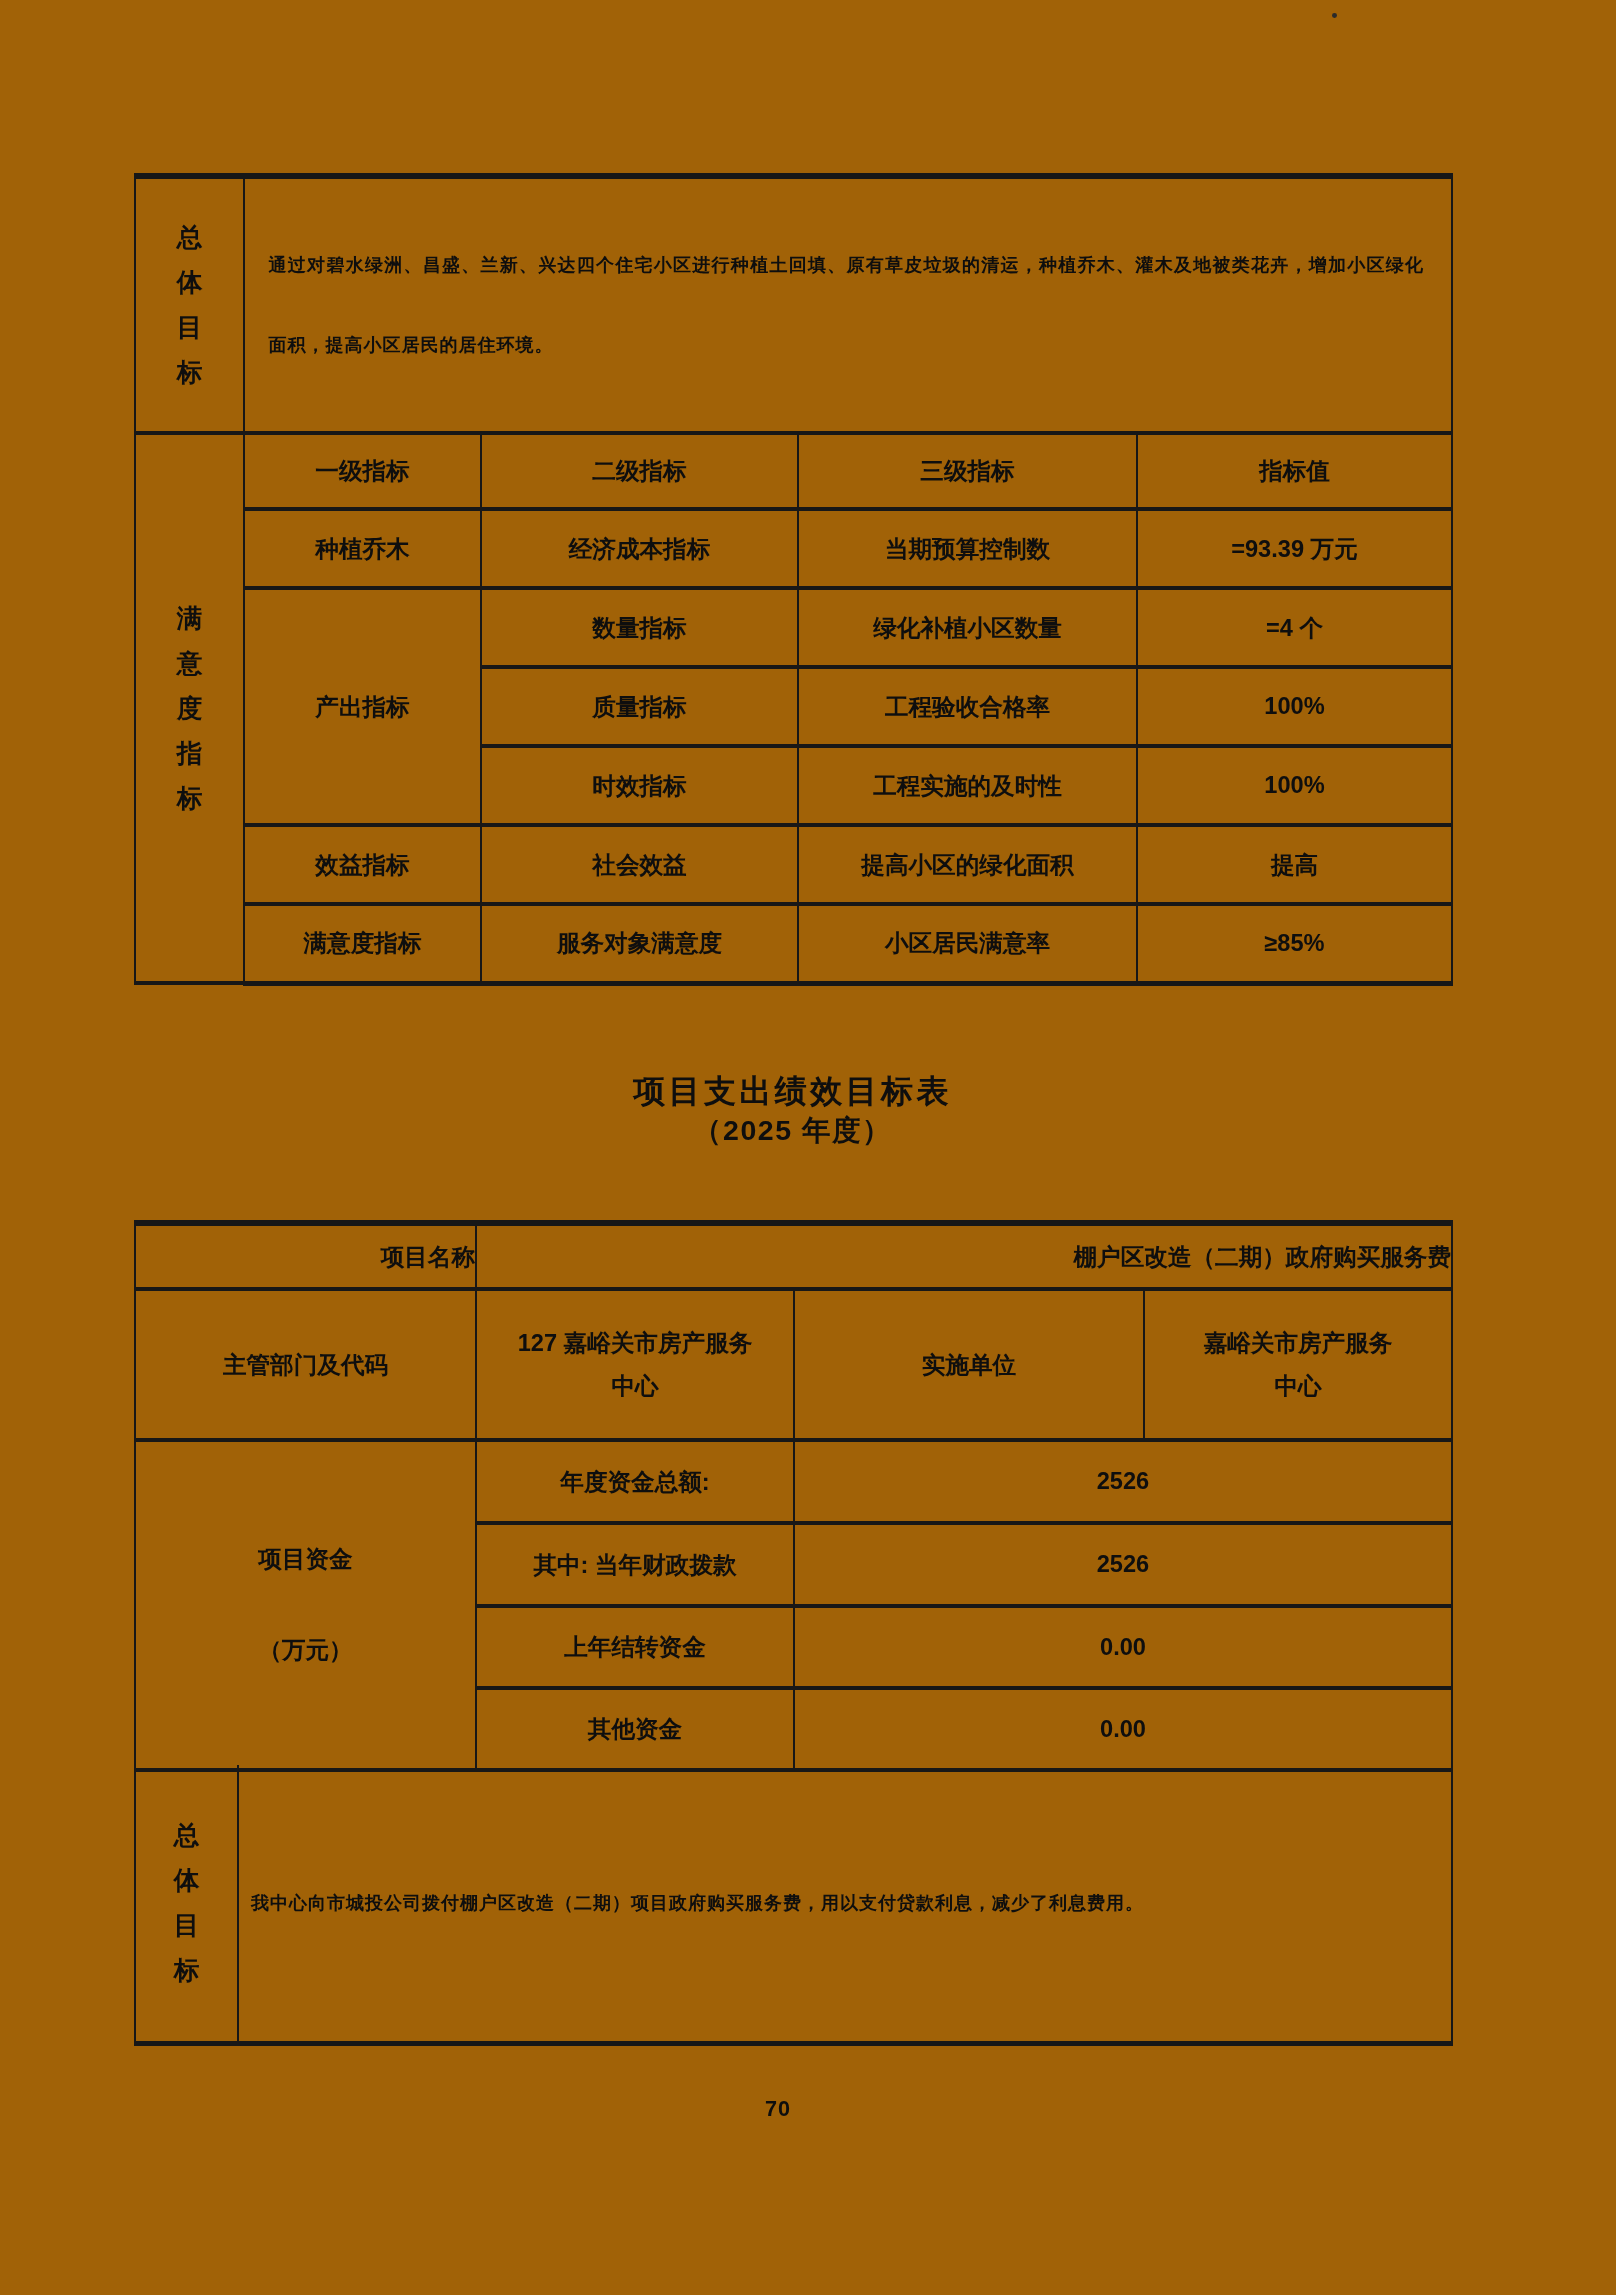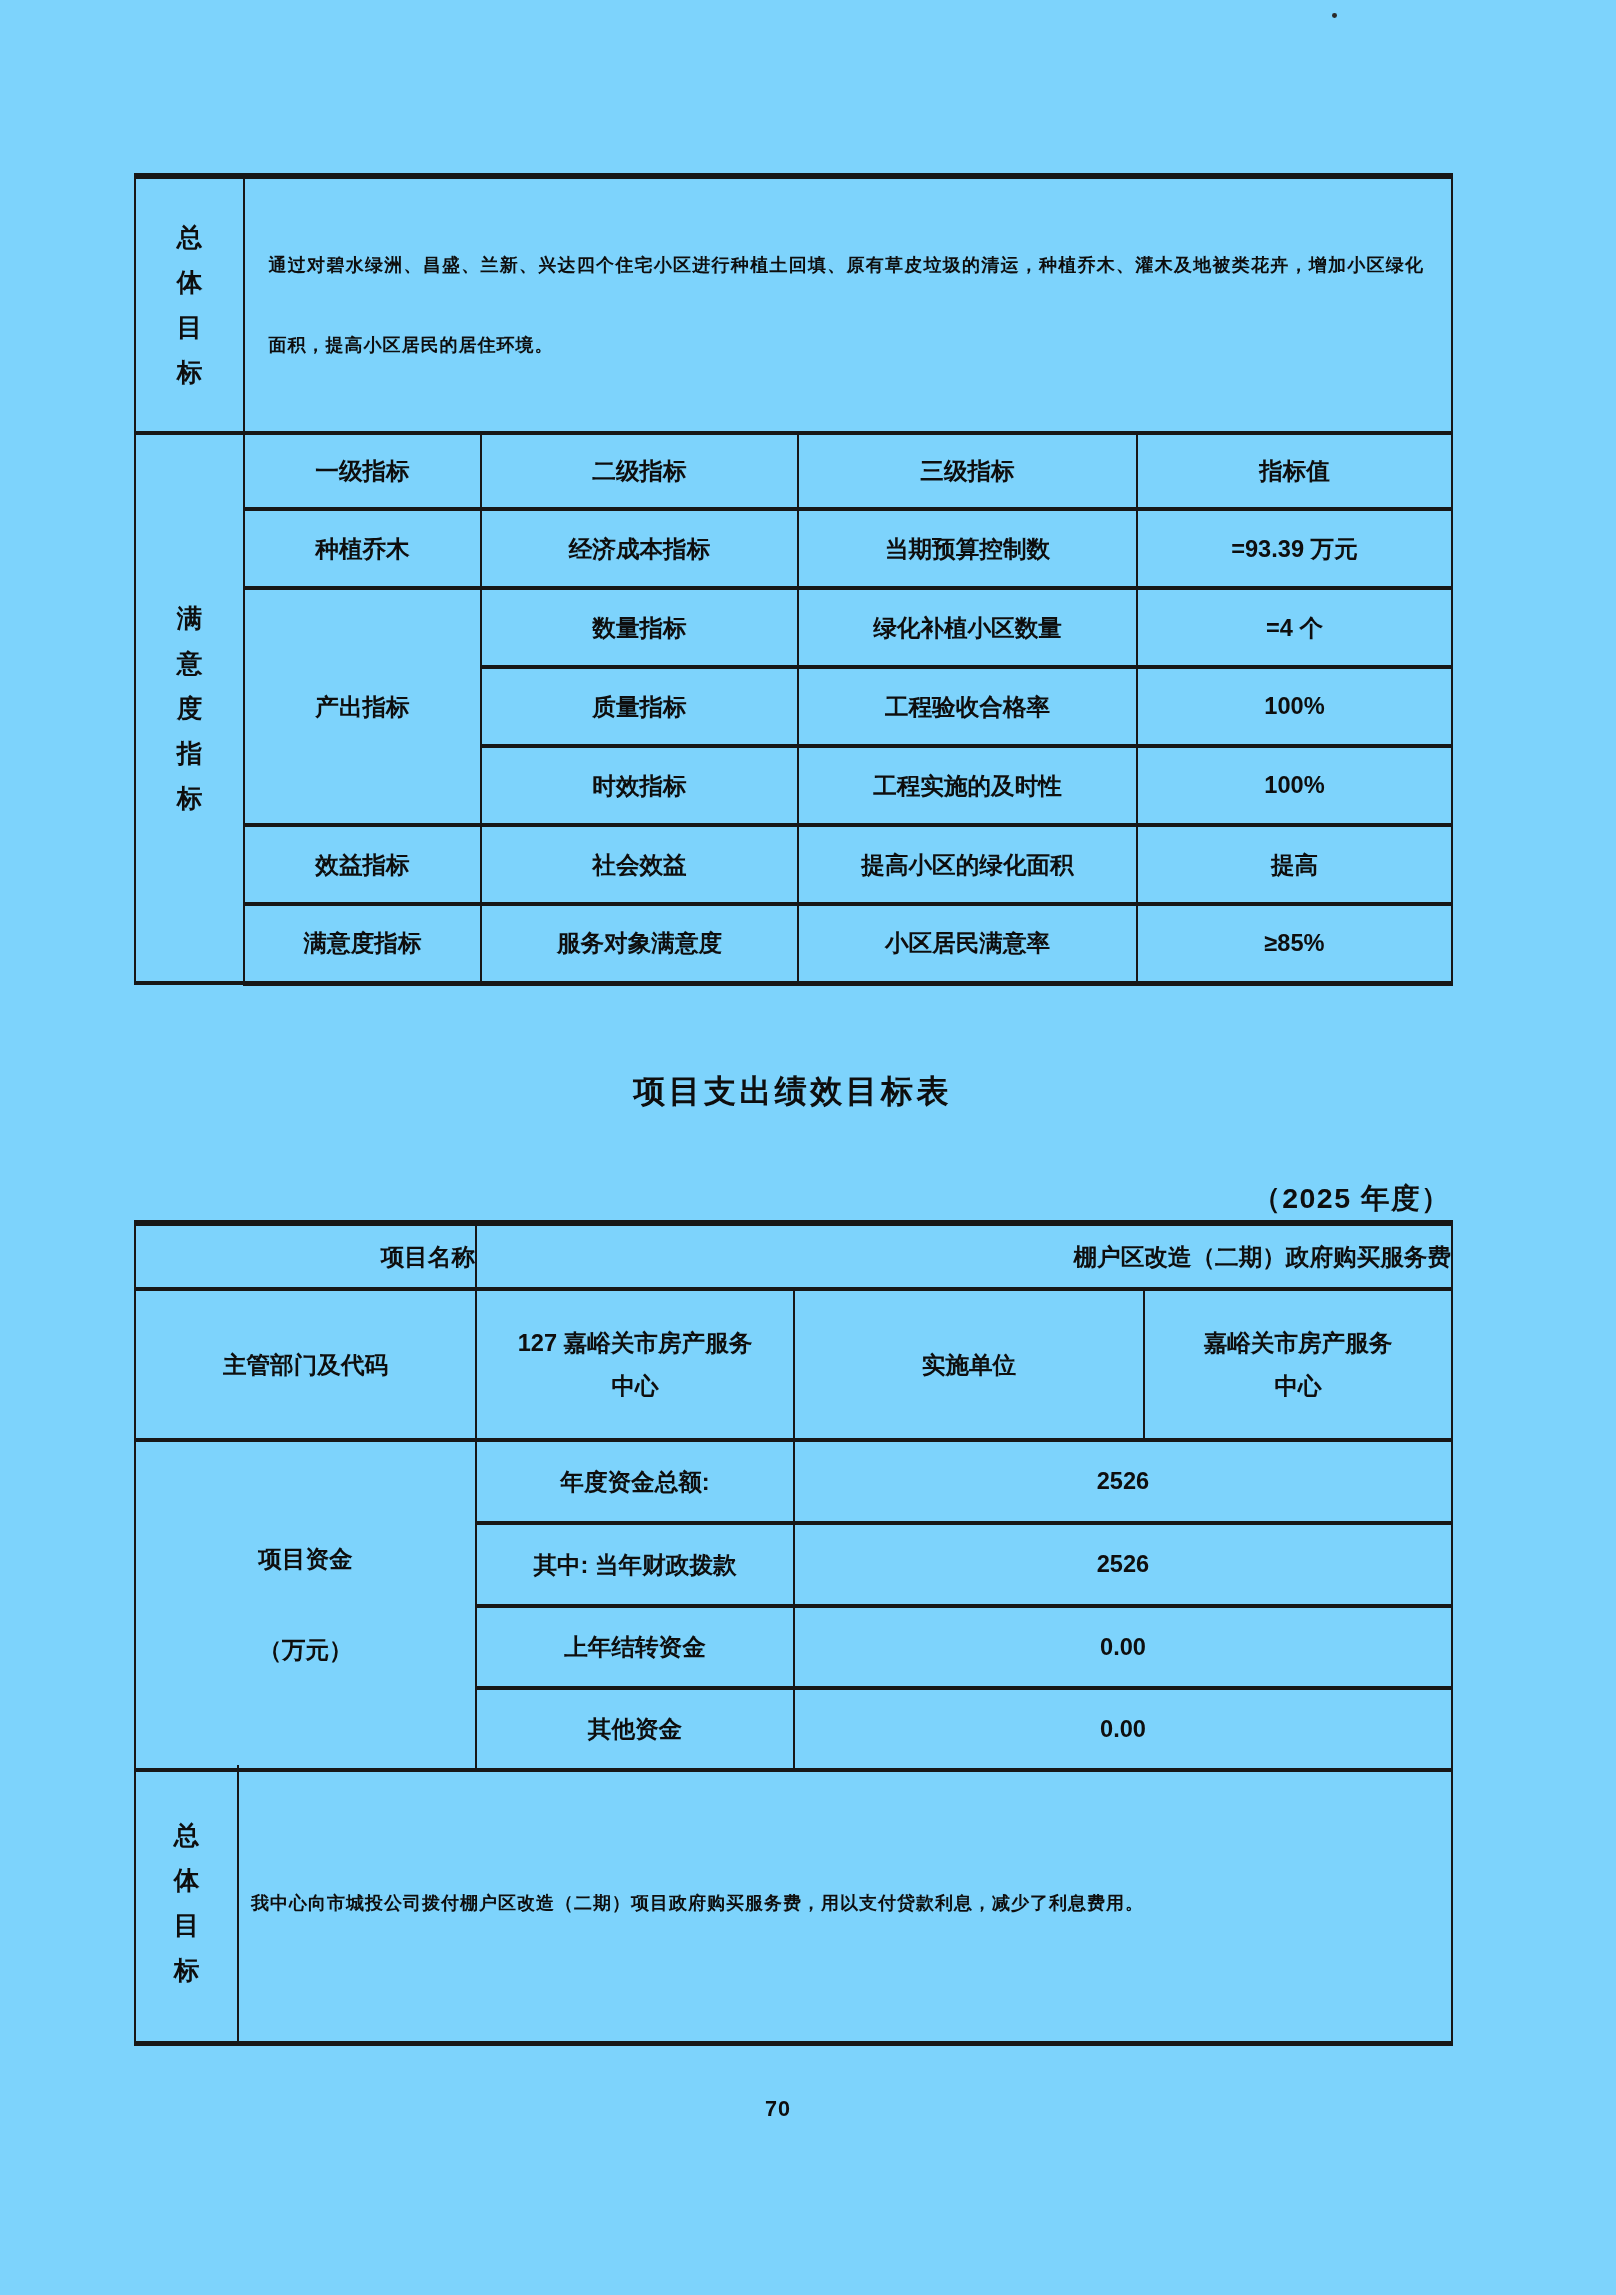--- a/index.html
+++ b/index.html
@@ -1,21 +1,21 @@
 <!DOCTYPE html>
 <html style="font-size:7.9px"><head>
 <meta charset="utf-8">
 <style>
   html, body { margin: 0; padding: 0; background: #e8e8e8; }
   .page {
     position: relative;
     width: 1617px;
     height: 2295px;
     margin: 0 auto;
-    background: #7dd3fc;
+    background: #a16207;
     font-family: "Liberation Sans", "DejaVu Sans", sans-serif;
     font-weight: 700;
     color: #0e0e0e;
     overflow: hidden;
   }
   .scan-dot {
     position: absolute;
     left: 1332px; top: 12.8px;
     width: 4.9px; height: 4.9px;
     background: #2a2a2a;
@@ -60,23 +60,23 @@
   .caption-title {
     position: absolute;
     left: 134px; top: 1070px;
     width: 1317px;
     text-align: center;
     font-size: 32px;
     letter-spacing: 3.4px;
   }
   .caption-sub {
     position: absolute;
-    left: 134px; top: 1180px;
+    left: 134px; top: 1112px;
     width: 1317px;
-    text-align: right;
+    text-align: center;
     font-size: 28.5px;
     letter-spacing: 1.5px;
   }
   
   .t2 { left: 134px; top: 1220px; width: 1317px; }
   .t2 tr:first-child td { border-top-width: 6.4px; text-align: right; }
   .t2 tr:last-child td { border-bottom-width: 4.9px; }
   .wrap-cell { padding: 0 30.5px; line-height: 43px; }
   .wrap-cell-r { padding: 0 52px; line-height: 43px; }
   .fund-label div { line-height: 31.5px; }

